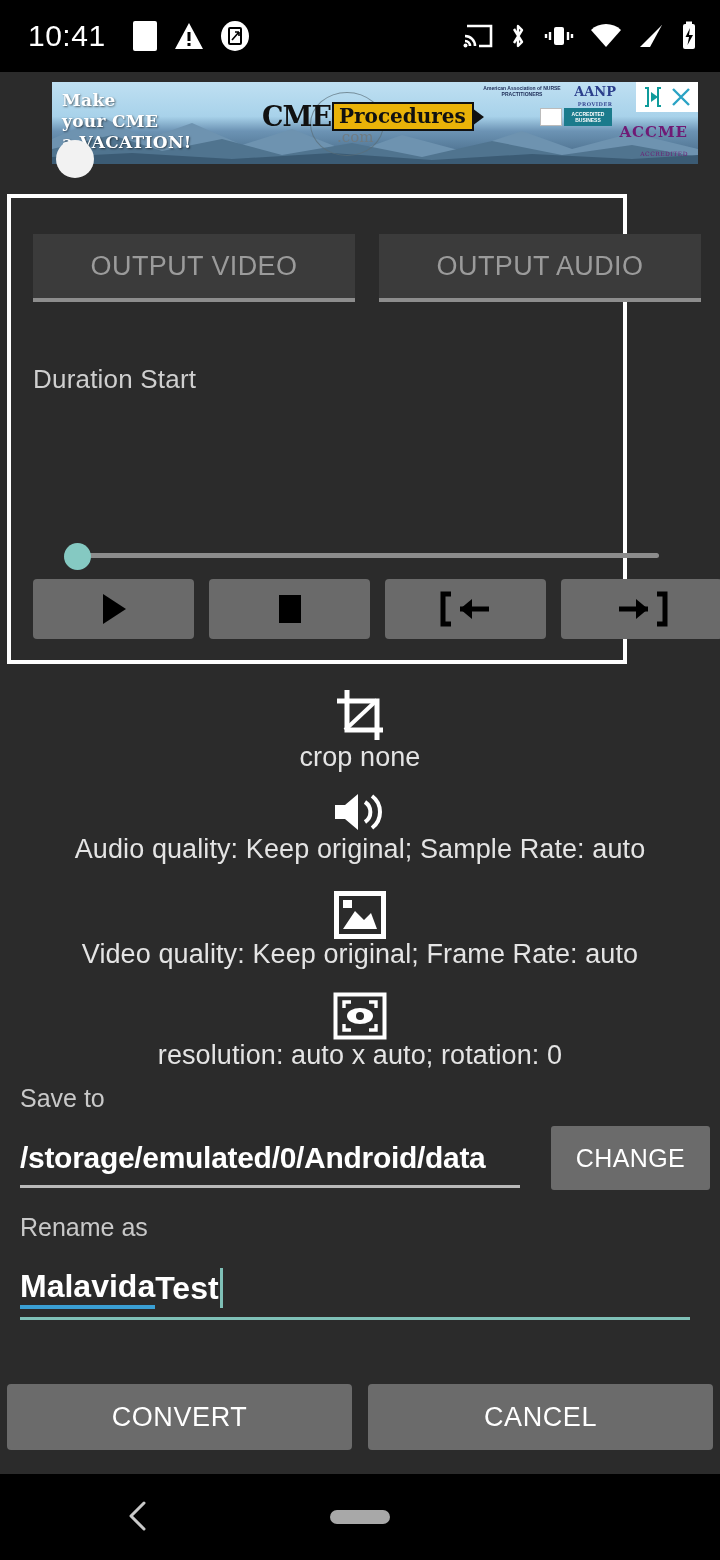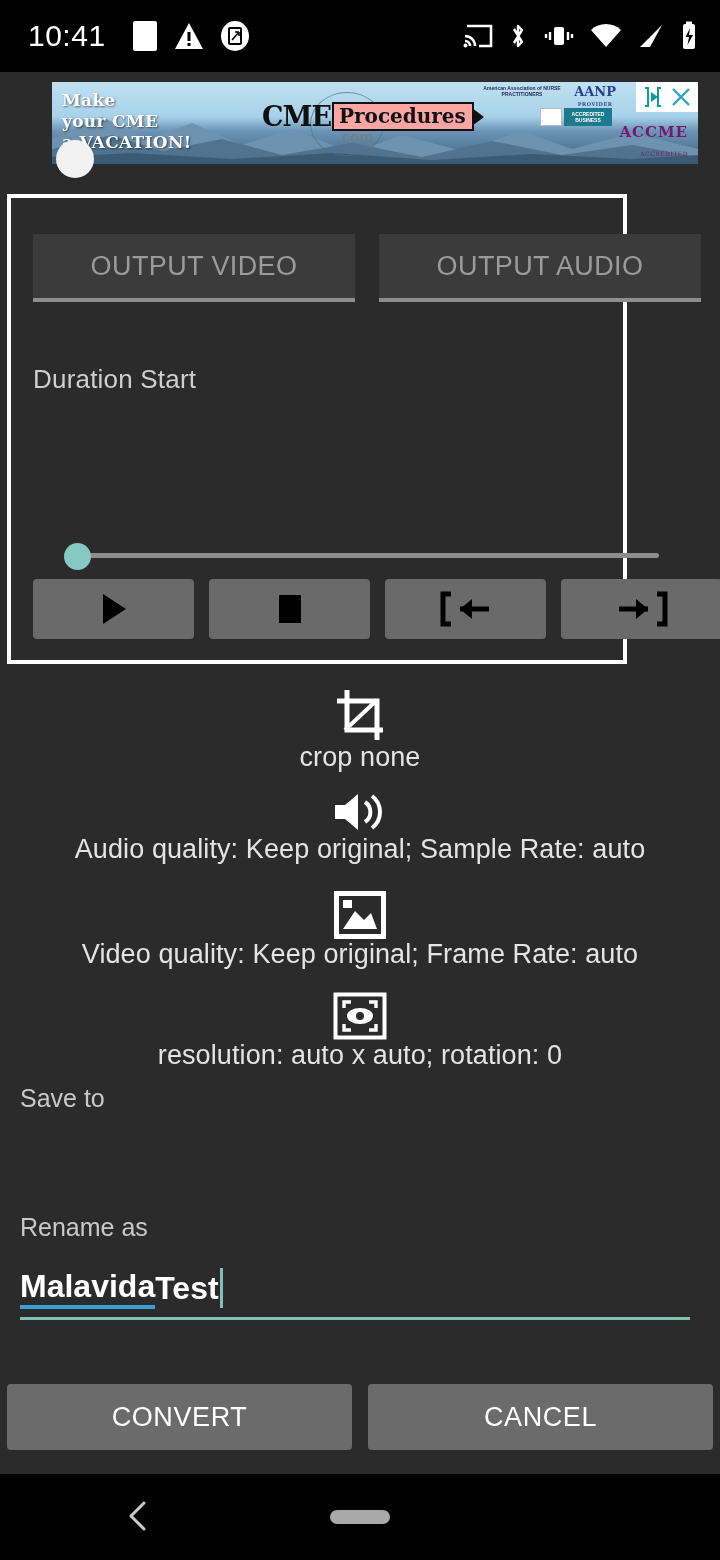--- a/index.html
+++ b/index.html
@@ -42,21 +42,21 @@
   }
   .ad-logo {
     position: absolute; left: 210px; top: 19px;
     display: flex; align-items: center;
   }
   .ad-cme {
     font-family: "DejaVu Serif", serif; font-weight: bold; font-size: 27px;
     color: #111; letter-spacing: -1px;
   }
   .ad-proc {
-    background: #fca5a5; border: 2px solid #111; color: #111;
+    background: #eab308; border: 2px solid #111; color: #111;
     font-family: "DejaVu Serif", serif; font-weight: bold; font-size: 20px;
     padding: 0 6px 1px 5px; margin-left: 1px; position: relative;
   }
   .ad-proc:after {
     content: ""; position: absolute; right: -12px; top: 50%; transform: translateY(-50%);
     border-left: 12px solid #111; border-top: 9px solid transparent; border-bottom: 9px solid transparent;
   }
   .ad-com {
     position: absolute; left: 285px; top: 46px;
     font-family: "DejaVu Serif", serif; font-size: 15px; color: #6f7b82;
@@ -350,20 +350,26 @@
         <rect x="2.5" y="2.5" width="49" height="43" fill="none" stroke="#fff" stroke-width="4"></rect>
         <path d="M11 16 V10 H18 M43 16 V10 H36 M11 32 V38 H18 M43 32 V38 H36" stroke="#fff" stroke-width="3.4" fill="none"></path>
         <ellipse cx="27" cy="24" rx="13" ry="8" fill="#fff"></ellipse>
         <circle cx="27" cy="24" r="4" fill="#2b2b2b"></circle>
       </svg>
     </div>
     <div class="tx">resolution: auto x auto; rotation: 0</div>
   </div>
 
   <div class="field-label" style="top:1084px">Save to</div>
+  <div class="save-row">
+    <div class="save-input">
+      <span>/storage/emulated/0/Android/data</span>
+    </div>
+    <div class="change-btn">CHANGE</div>
+  </div>
 
   <div class="field-label" style="top:1213px">Rename as</div>
   <div class="rename-row">
     <div class="rename-input">
       <span class="rn-a">Malavida</span>
         <span class="rn-b"> Test</span>
         <span class="caret"></span>
     </div>
   </div>
 

